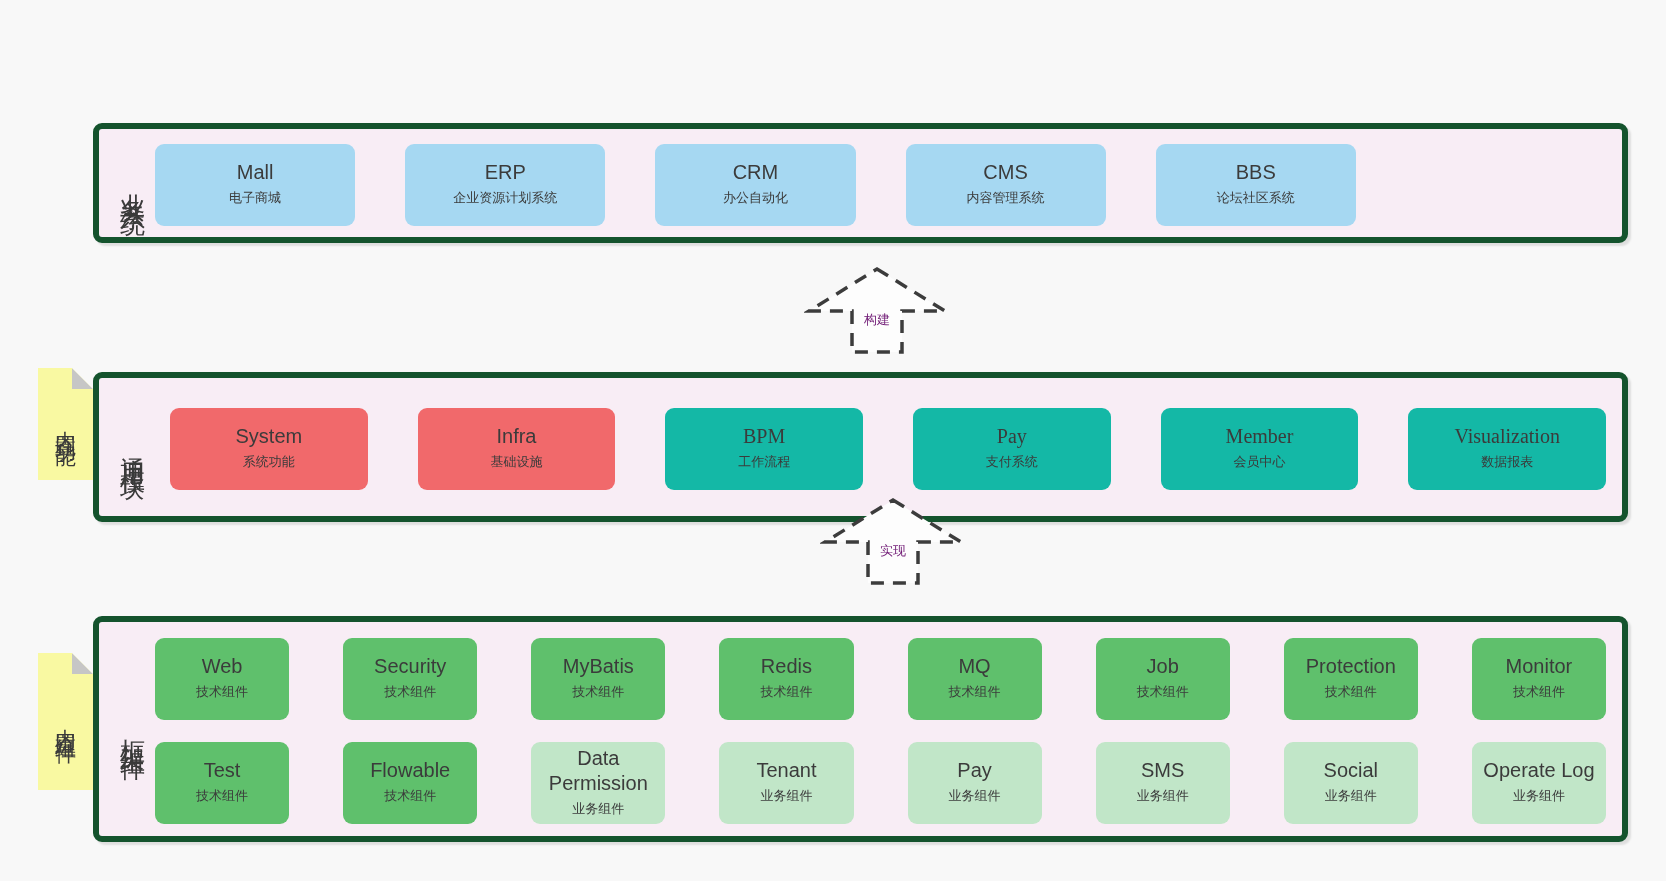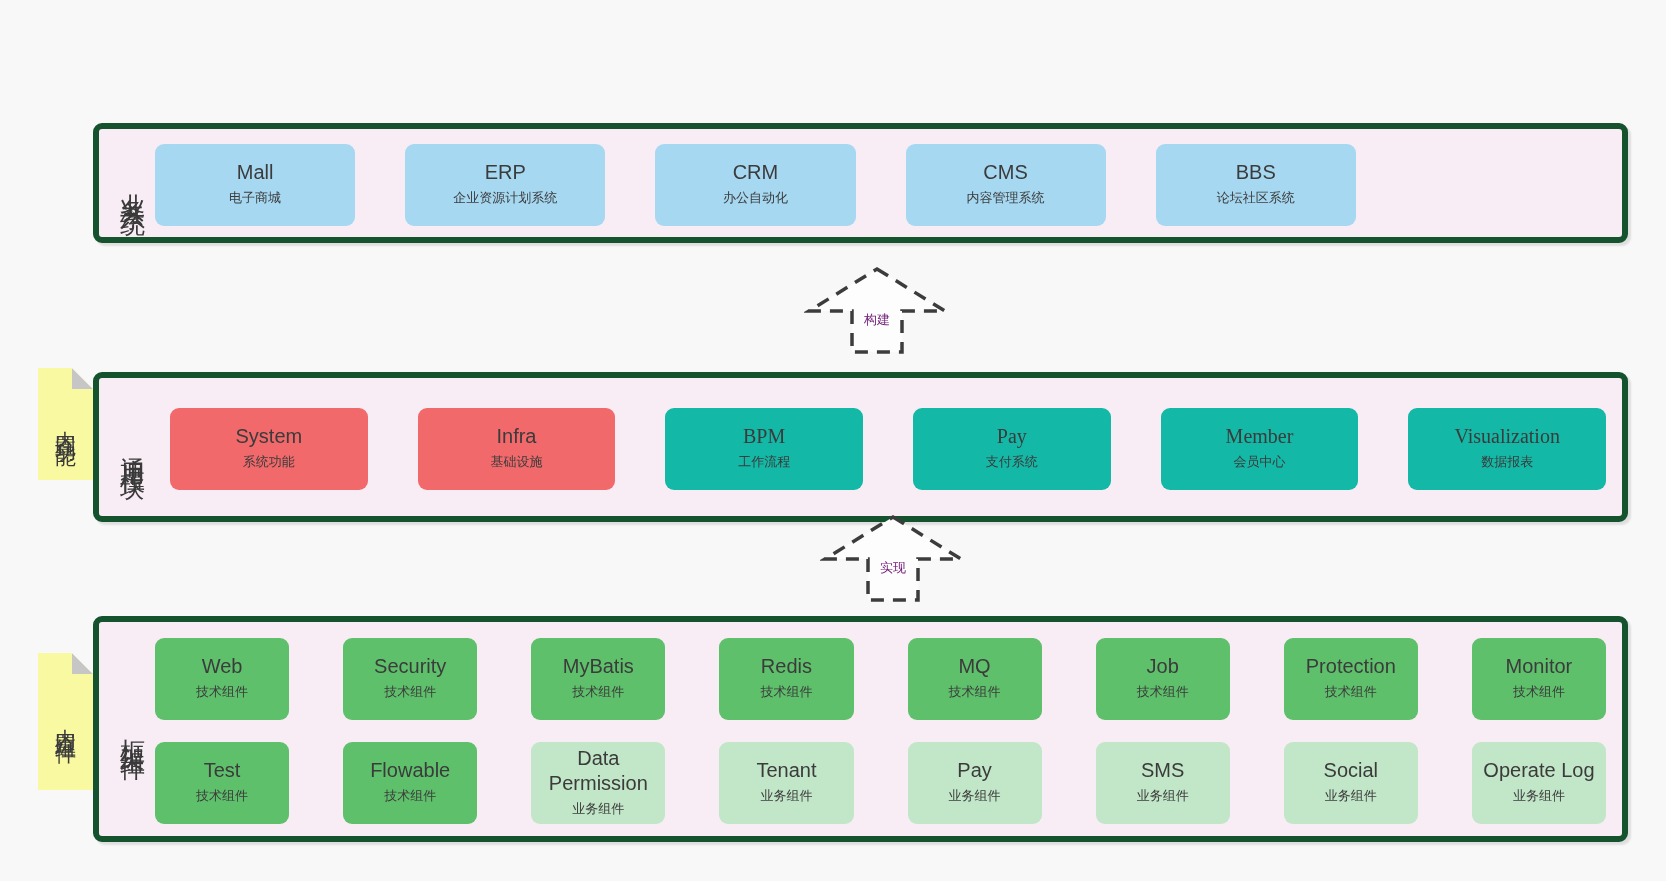--- a/index.html
+++ b/index.html
@@ -41,21 +41,21 @@
   .c-lgreen{background:#c1e6c8;align-items:center;}
   
   .arrow{position:absolute;width:146px;height:92px;}
   .arrow svg{position:absolute;left:0;top:0;}
   .arrow-label{
     position:absolute;left:50%;top:44px;transform:translateX(-50%);
     background:#fdfdfd;font-size:13px;line-height:24px;padding:0 3px;
     white-space:nowrap;color:#701a75;
   }
   .arrow-build{left:804px;top:264px;}
-  .arrow-implement{left:820px;top:512px;}
+  .arrow-implement{left:820px;top:495px;}
   
   .sticky{
     position:absolute;left:38px;width:55px;background:#f9f9a2;
     clip-path:polygon(0 0,calc(100% - 21px) 0,100% 21px,100% 100%,0 100%);
     filter:drop-shadow(2px 2px 1px rgba(0,0,0,0.15));
     display:flex;align-items:center;justify-content:center;
   }
   .sticky-1{top:368px;height:112px;}
   .sticky-2{top:653px;height:137px;}
   .sticky-fold{

